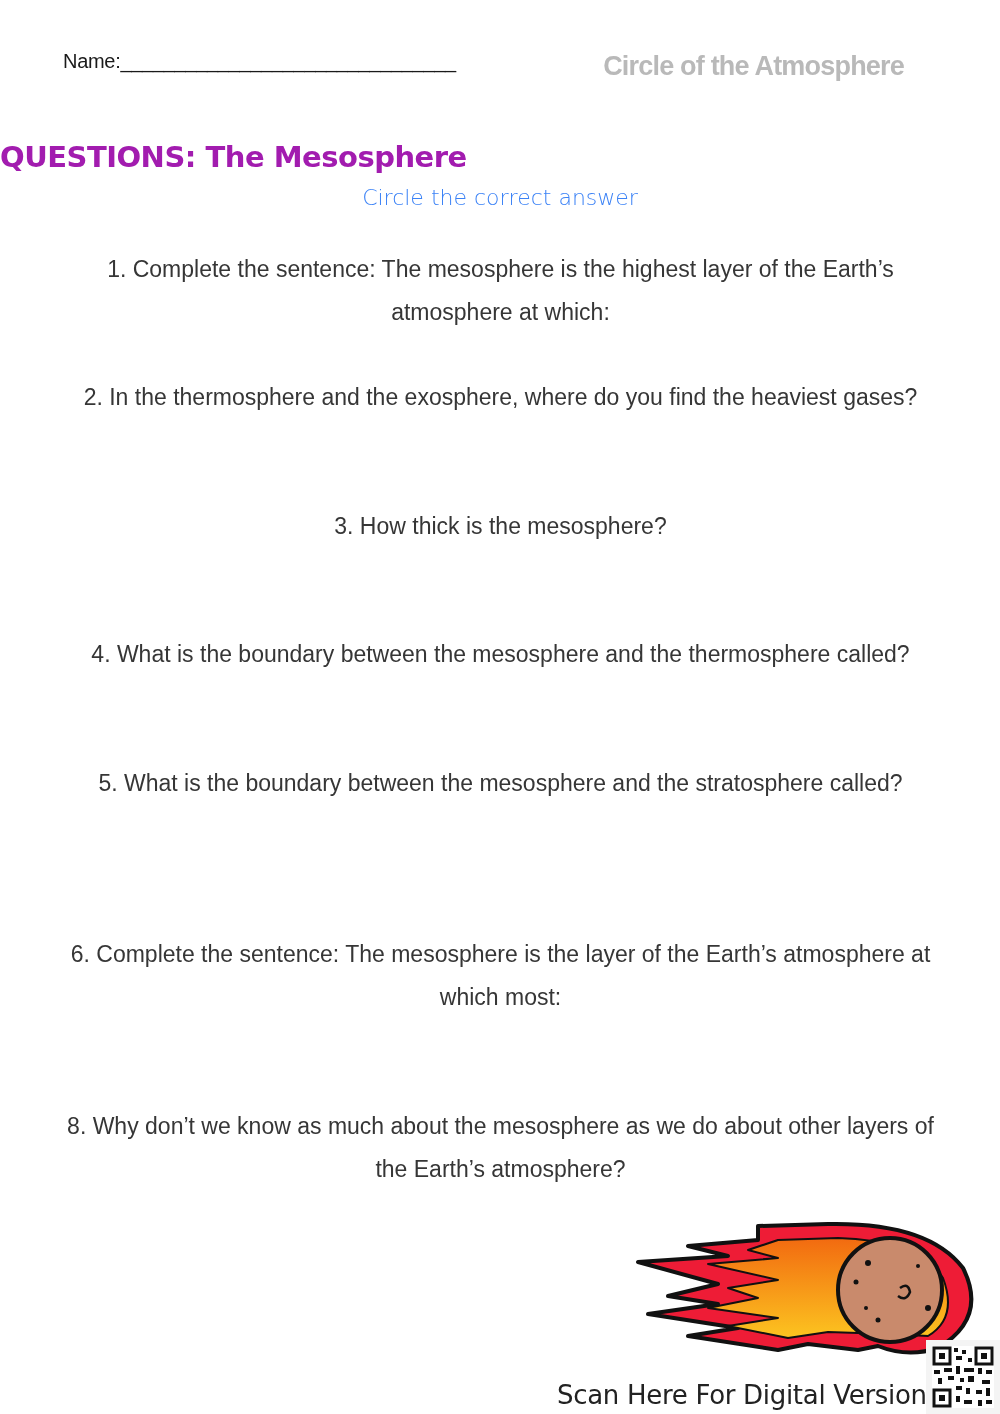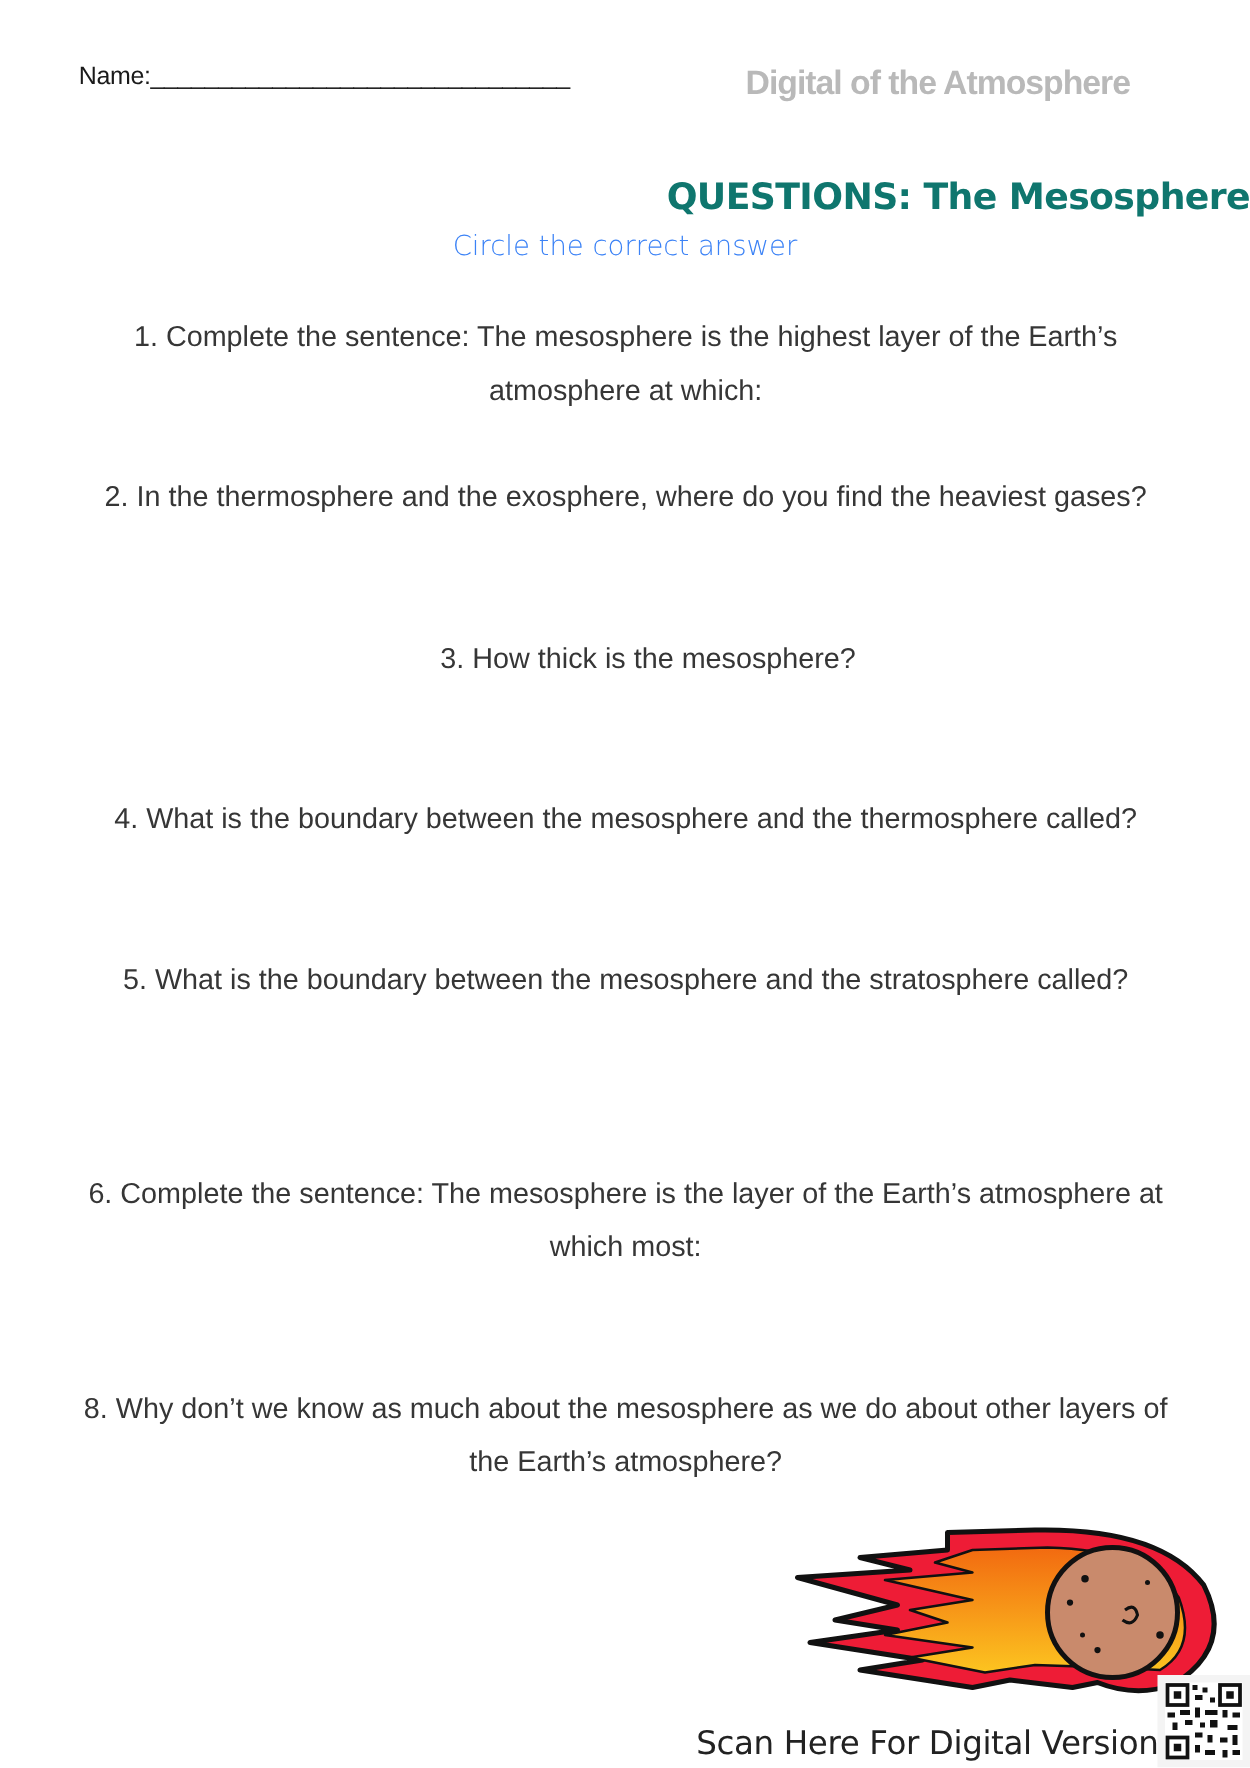--- a/index.html
+++ b/index.html
@@ -1,43 +1,43 @@
 <!DOCTYPE html>
 <html><head>
   <meta charset="utf-8">
   <style>
     html, body { margin: 0; padding: 0; background: #ffffff; }
     body { width: 1000px; height: 1414px; position: relative; overflow: hidden; font-family: "Liberation Sans", sans-serif; color: #333333; }
     .header { position: absolute; top: 50px; left: 63px; right: 96px; height: 40px; }
     .name-label { position: absolute; left: 0; top: 0; font-size: 20px; color: #1a1a1a; letter-spacing: -0.3px; }
     .series-title { position: absolute; right: 0; top: 1px; font-size: 27px; color: #b9b9b9; font-weight: bold; letter-spacing: -0.8px; }
-    .title { position: absolute; top: 140px; left: 0; width: 1000px; text-align: right; font-size: 29px; font-weight: bold; color: #0f766e; font-family: "DejaVu Sans", sans-serif; letter-spacing: -0.5px; }
+    .title { position: absolute; top: 140px; left: 0; width: 1000px; text-align: left; font-size: 29px; font-weight: bold; color: #a21caf; font-family: "DejaVu Sans", sans-serif; letter-spacing: -0.5px; }
     .subtitle { position: absolute; top: 185px; left: 0; width: 1000px; text-align: center; font-size: 22px; color: #3b82f6; font-family: "DejaVu Sans", sans-serif; font-weight: 300; }
     .question { position: absolute; left: 63px; width: 875px; font-size: 23px; line-height: 43px; color: #363636; font-family: "Liberation Sans", sans-serif; text-align: center; }
     .meteor { position: absolute; left: 628px; top: 1218px; width: 352px; height: 140px; }
     .logo { position: absolute; left: 10px; top: 1376px; height: 34px; display: flex; align-items: center; margin-top: 40px; }
     .logo-text-a { font-size: 21px; font-weight: bold; color: #3d85f5; margin-left: 6px; letter-spacing: -0.3px; }
     .logo-text-b { font-size: 21px; font-weight: bold; color: #a21caf; margin-left: 4px; letter-spacing: -0.3px; }
     .scan-text { position: absolute; left: 557px; top: 1380px; font-size: 26px; color: #222; font-family: "DejaVu Sans", sans-serif; letter-spacing: -0.3px; }
     .qr { position: absolute; left: 926px; top: 1340px; width: 74px; height: 74px; background: #f4f4f4; }
   </style>
 </head>
 <body>
 
 <div class="header">
   <div class="name-label">Name:_______________________________</div>
-  <div class="series-title">Digital of the Atmosphere</div>
+  <div class="series-title">Circle of the Atmosphere</div>
 </div>
 
 <div class="title">QUESTIONS: The Mesosphere</div>
 <div class="subtitle">Circle the correct answer</div>
 
 <div class="question" style="top:248px;">1. Complete the sentence: The mesosphere is the highest layer of the Earth’s atmosphere at which:</div>
 <div class="question" style="top:376px;">2. In the thermosphere and the exosphere, where do you find the heaviest gases?</div>
-<div class="question" style="top:505px;margin-left:18px;">3. How thick is the mesosphere?</div>
+<div class="question" style="top:505px;">3. How thick is the mesosphere?</div>
 <div class="question" style="top:633px;">4. What is the boundary between the mesosphere and the thermosphere called?</div>
 <div class="question" style="top:762px;">5. What is the boundary between the mesosphere and the stratosphere called?</div>
 <div class="question" style="top:933px;">6. Complete the sentence: The mesosphere is the layer of the Earth’s atmosphere at which most:</div>
 <div class="question" style="top:1105px;">8. Why don’t we know as much about the mesosphere as we do about other layers of the Earth’s atmosphere?</div>
 
 <div class="meteor">
   <svg width="352" height="140" viewBox="0 0 352 140">
     <defs>
       <linearGradient id="fireGrad" x1="0" y1="0" x2="0" y2="1">
         <stop offset="0" stop-color="#f26a10"></stop>

